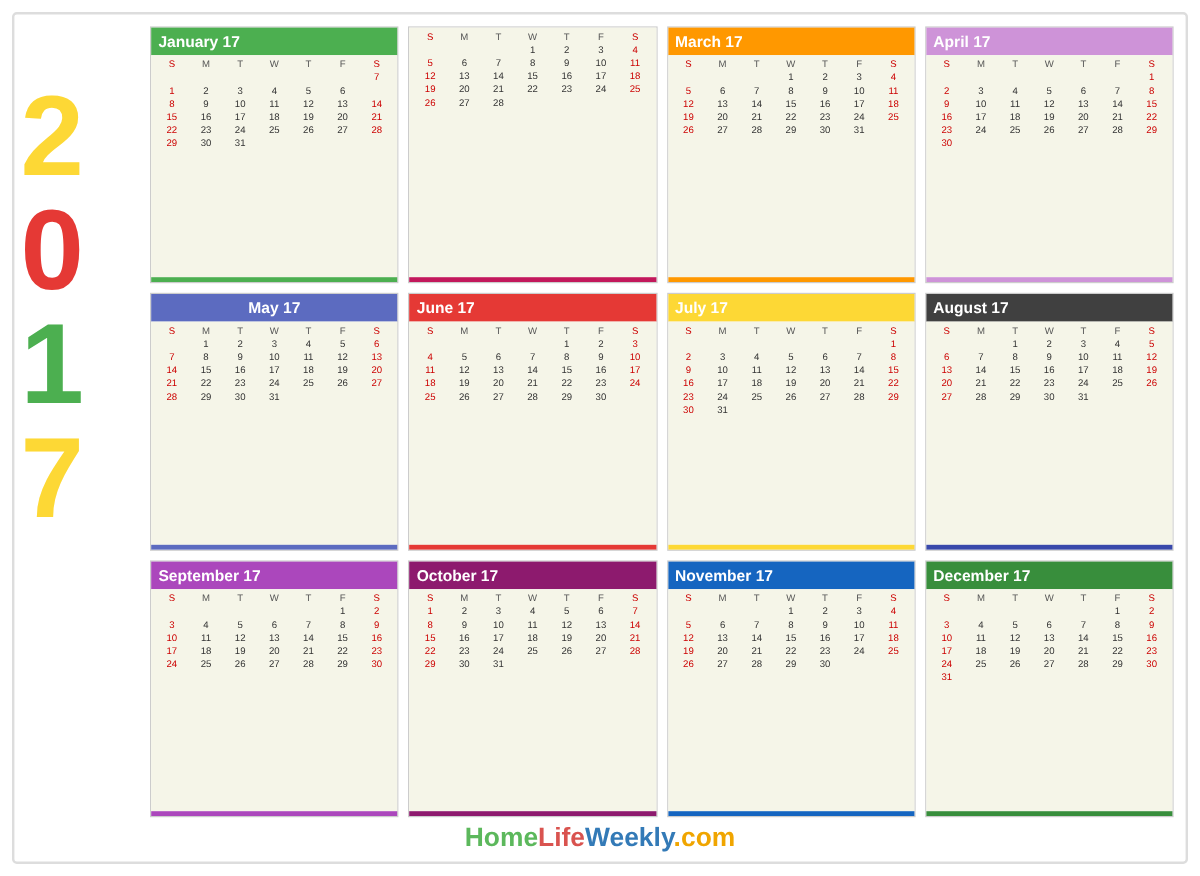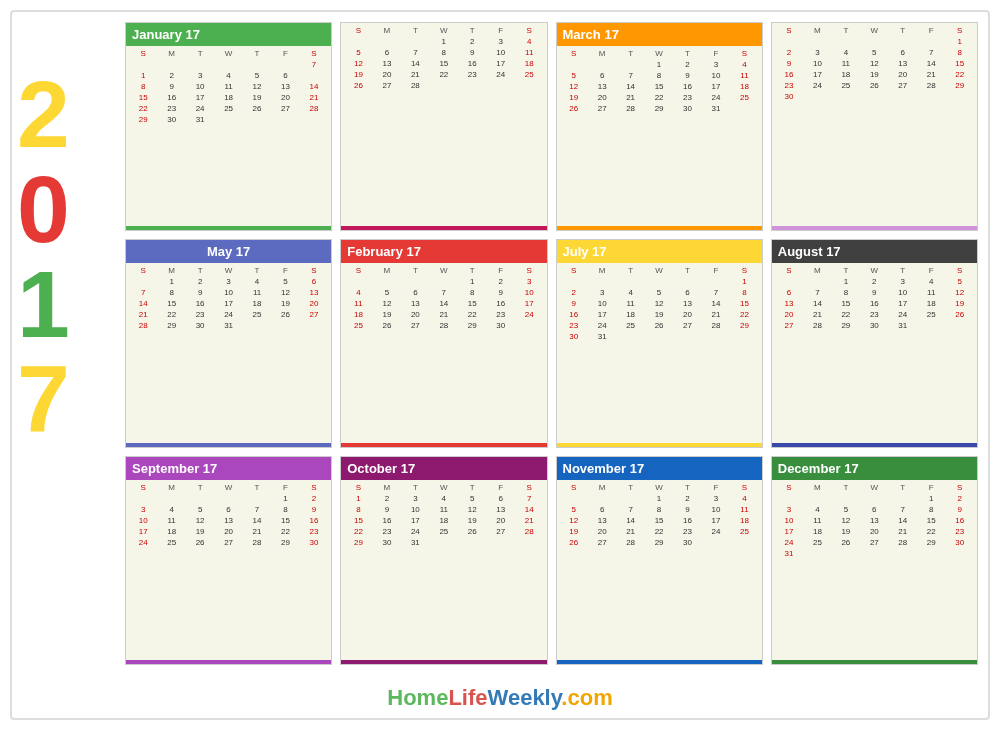--- a/index.html
+++ b/index.html
@@ -76,21 +76,21 @@
 
     .cal-table th.sun, .cal-table td.sun { color: #cc0000; }
     .cal-table th.sat, .cal-table td.sat { color: #cc0000; }
 
     .month-footer {
       height: 4px;
     }
 
     .footer-text {
       text-align: center;
-      padding: 20px 0 2px;
+      padding: 4px 0 2px;
       font-size: 22px;
       font-weight: bold;
     }
     .footer-text .home { color: #5cb85c; }
     .footer-text .life { color: #d9534f; }
     .footer-text .weekly { color: #337ab7; }
     .footer-text .dot-com { color: #f0a500; }
   </style>
 </head>
 <body>
@@ -306,20 +306,21 @@
                 <td>30</td>
                 <td>31</td>
                 <td class="sat"></td>
               </tr>
             </tbody>
           </table>
         </div>
         <div class="month-footer" style="background-color: rgb(255, 152, 0);"></div>
       </div>
       <div class="month-cal">
+        <div class="month-header" style="background-color: rgb(206, 147, 216);">April 17</div>
         <div class="month-body">
           <table class="cal-table">
             <thead>
               <tr>
                 <th class="sun">S</th>
                 <th>M</th>
                 <th>T</th>
                 <th>W</th>
                 <th>T</th>
                 <th>F</th>
@@ -446,21 +447,21 @@
                 <td></td>
                 <td></td>
                 <td class="sat"></td>
               </tr>
             </tbody>
           </table>
         </div>
         <div class="month-footer" style="background-color: rgb(92, 107, 192);"></div>
       </div>
       <div class="month-cal">
-        <div class="month-header" style="background-color: rgb(229, 57, 53);">February 17</div>
+        <div class="month-header" style="background-color: rgb(229, 57, 53);">June 17</div>
         <div class="month-body">
           <table class="cal-table">
             <thead>
               <tr>
                 <th class="sun">S</th>
                 <th>M</th>
                 <th>T</th>
                 <th>W</th>
                 <th>T</th>
                 <th>F</th>

